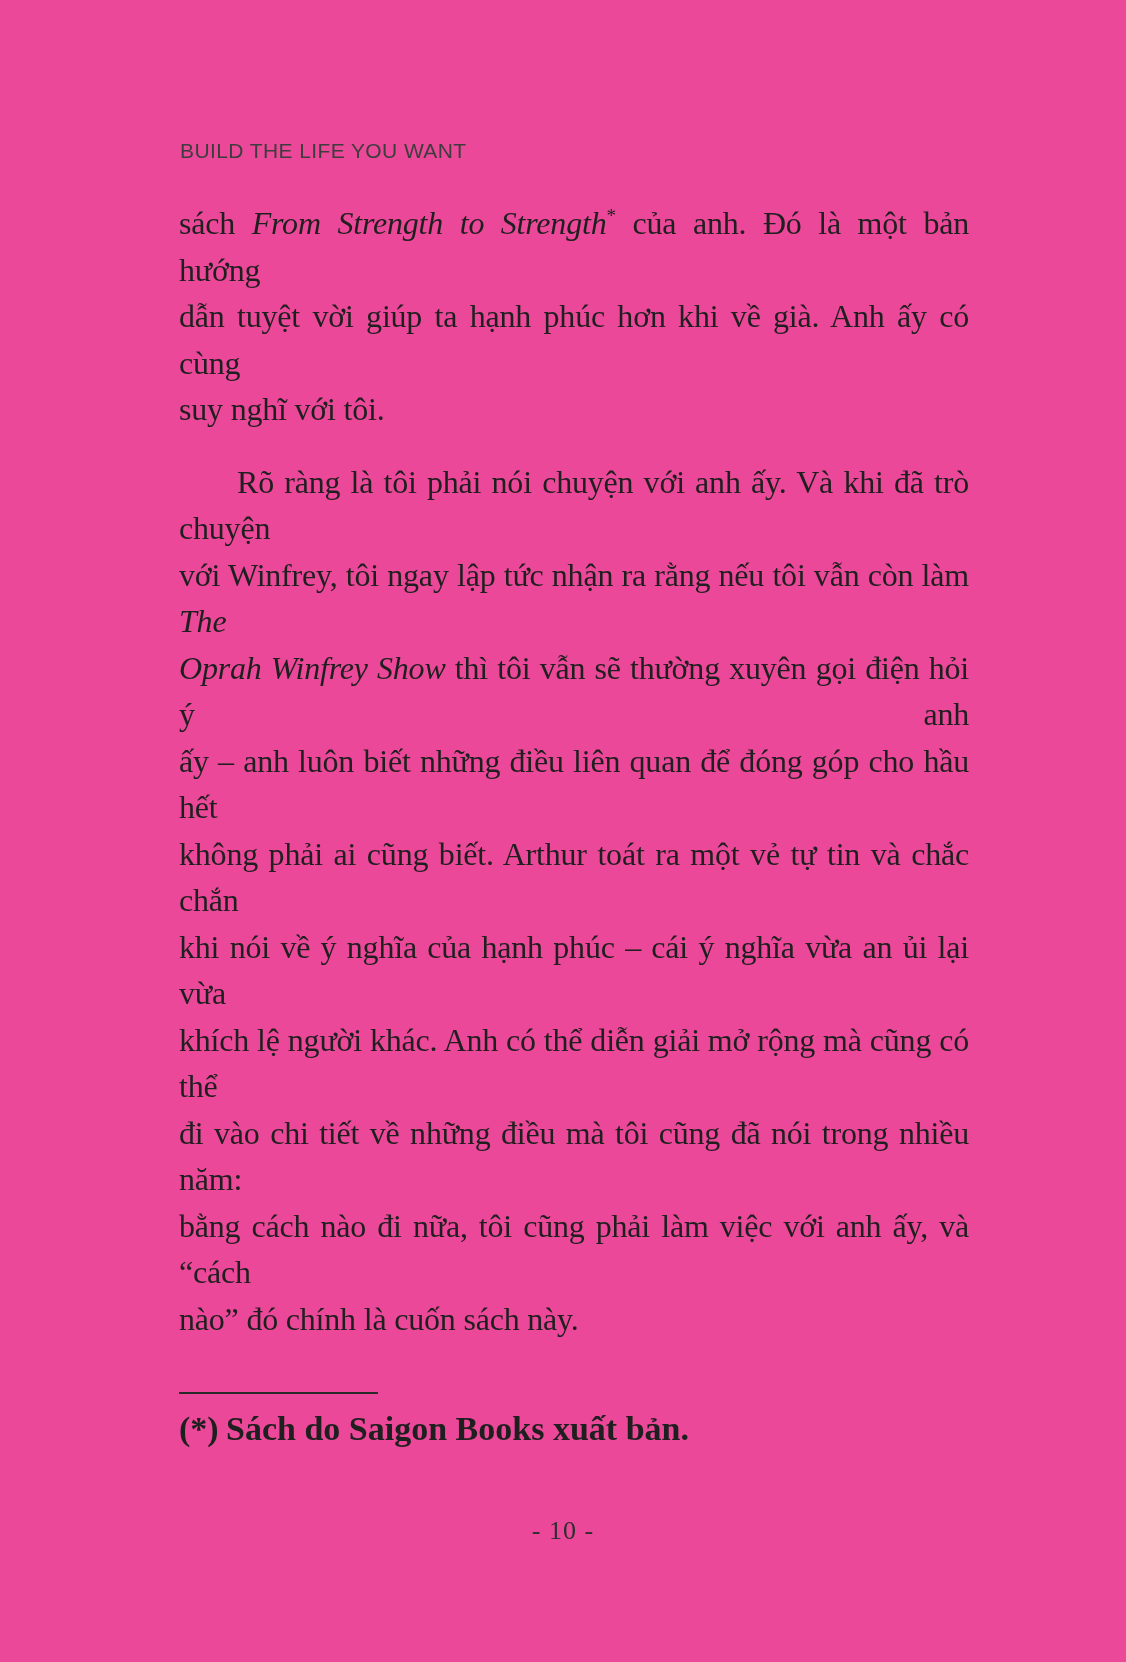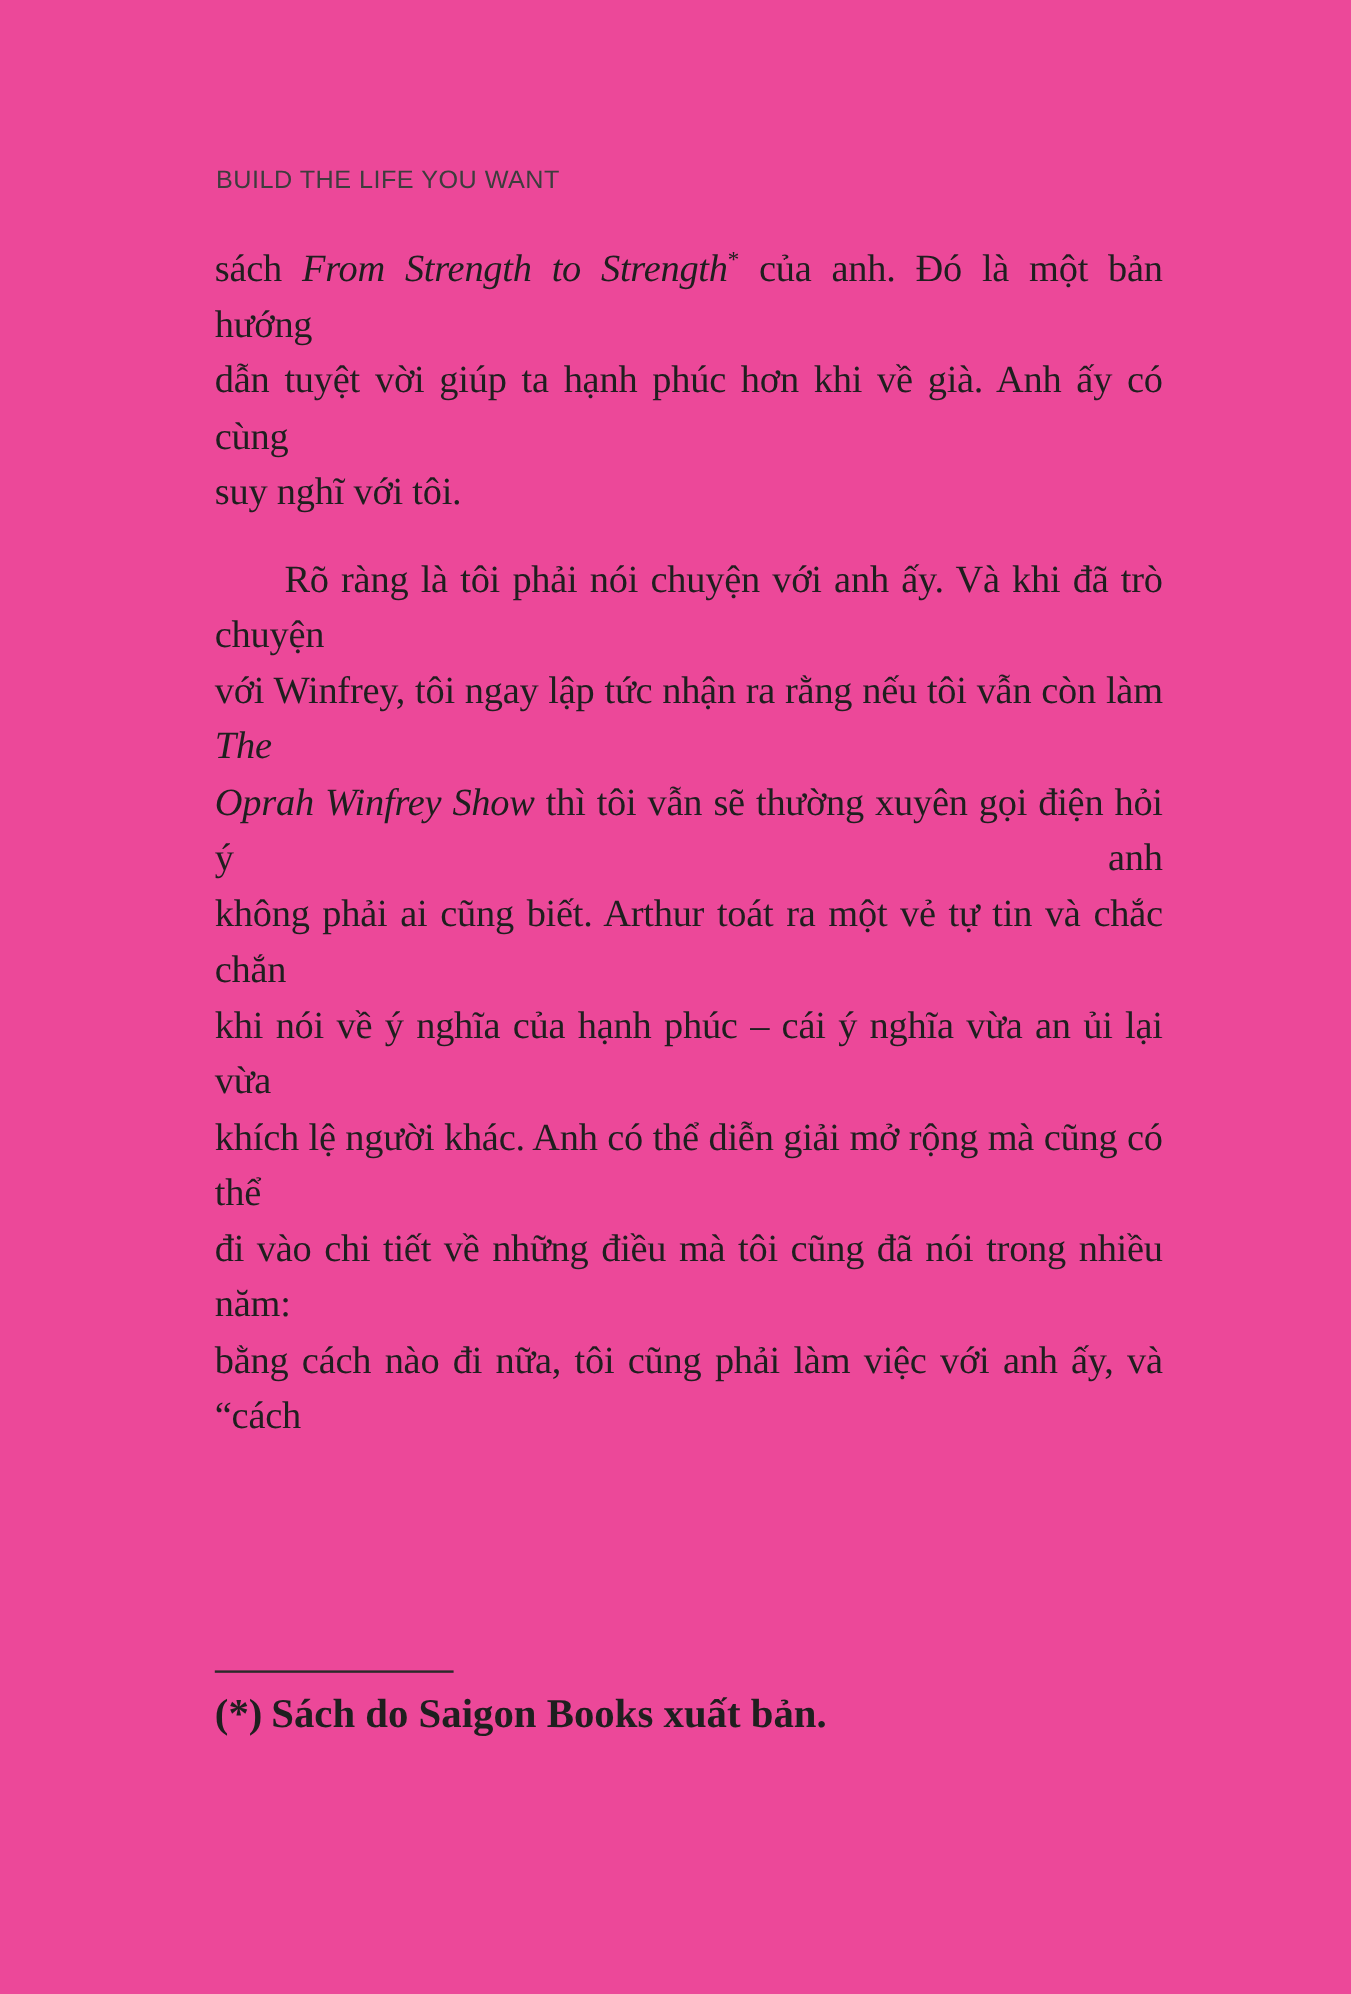--- a/index.html
+++ b/index.html
@@ -89,29 +89,32 @@
   <div class="text-block">
     <div class="paragraph">
         <div class="line"><span>sách </span><span class="it">From Strength to Strength</span><span class="sup">*</span><span> của anh. Đó là một bản hướng</span></div>
         <div class="line"><span>dẫn tuyệt vời giúp ta hạnh phúc hơn khi về già. Anh ấy có cùng</span></div>
         <div class="line last"><span>suy nghĩ với tôi.</span></div>
       </div>
     <div class="paragraph">
         <div class="line indent"><span>Rõ ràng là tôi phải nói chuyện với anh ấy. Và khi đã trò chuyện</span></div>
         <div class="line"><span>với Winfrey, tôi ngay lập tức nhận ra rằng nếu tôi vẫn còn làm </span><span class="it">The</span></div>
         <div class="line"><span class="it">Oprah Winfrey Show</span><span> thì tôi vẫn sẽ thường xuyên gọi điện hỏi ý anh</span></div>
+        <div class="line"><span>ấy – anh luôn biết những điều liên quan để đóng góp cho hầu hết</span></div>
         <div class="line"><span>không phải ai cũng biết. Arthur toát ra một vẻ tự tin và chắc chắn</span></div>
         <div class="line"><span>khi nói về ý nghĩa của hạnh phúc – cái ý nghĩa vừa an ủi lại vừa</span></div>
         <div class="line"><span>khích lệ người khác. Anh có thể diễn giải mở rộng mà cũng có thể</span></div>
         <div class="line"><span>đi vào chi tiết về những điều mà tôi cũng đã nói trong nhiều năm:</span></div>
         <div class="line"><span>bằng cách nào đi nữa, tôi cũng phải làm việc với anh ấy, và “cách</span></div>
+        <div class="line last"><span>nào” đó chính là cuốn sách này.</span></div>
       </div>
   </div>
 
   <div class="footnote-block">
     <hr class="footnote-rule">
     <div class="footnote-line">
       <span class="footnote-marker">(*)</span><span>Sách do Saigon Books xuất bản.</span>
     </div>
   </div>
 
+  <div class="page-number">- 10 -</div>
 
 </div>
 
 </body></html>

